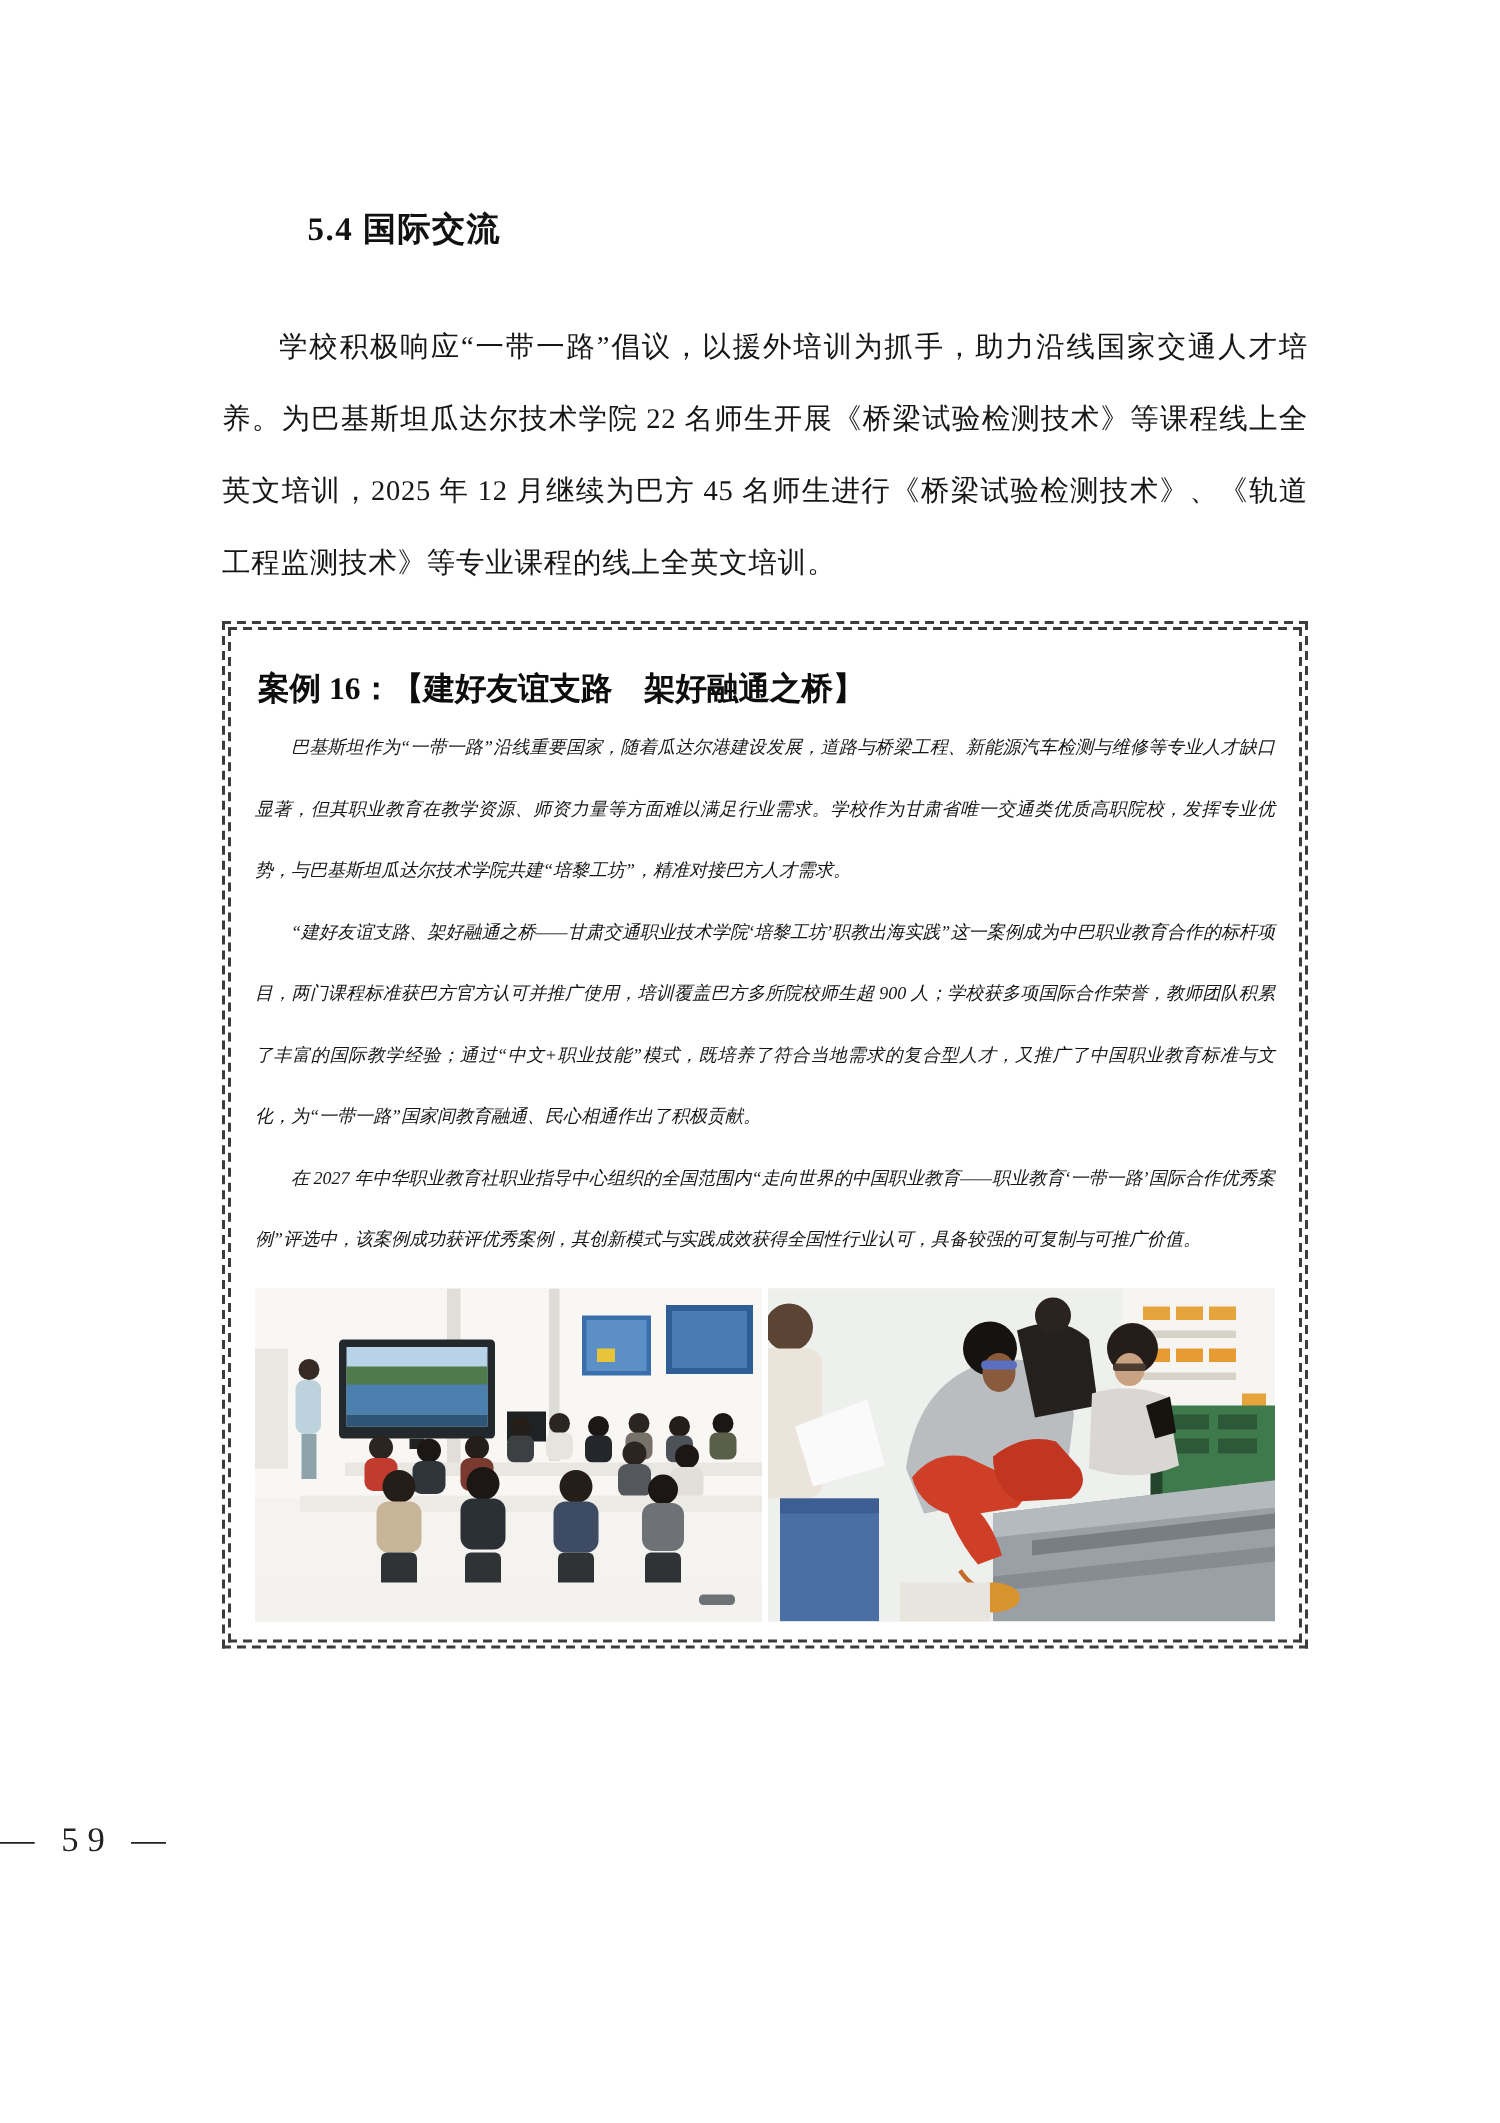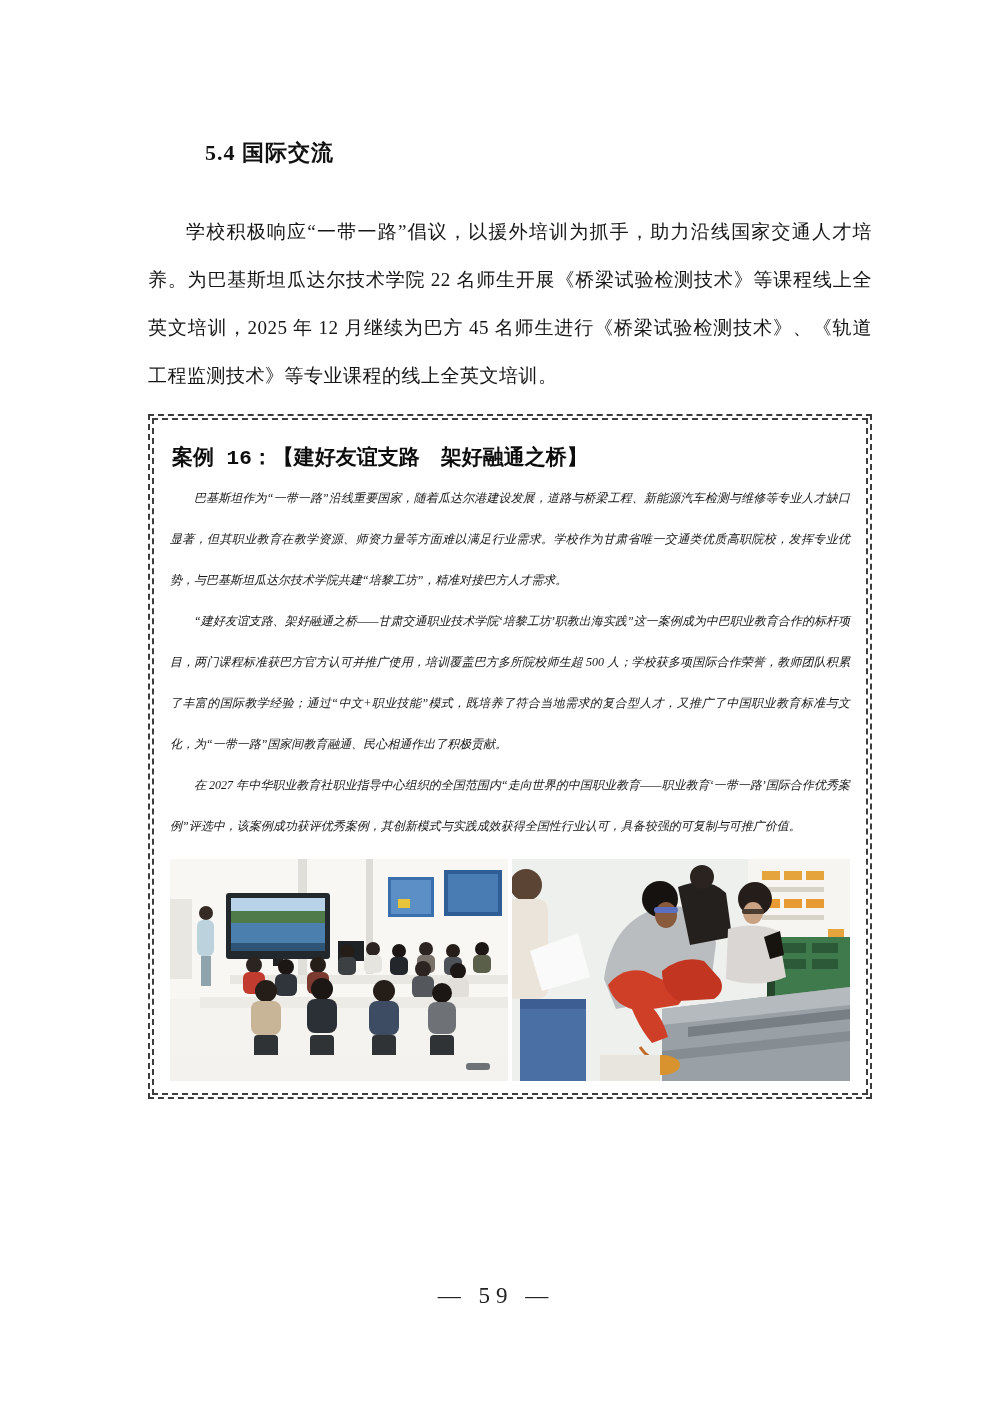--- a/index.html
+++ b/index.html
@@ -42,21 +42,21 @@
     border: 2px dashed #3c3c3c;
     padding: 2px;
     box-sizing: border-box;
     width: 724px;
   }
   .case-box-inner {
     border: 2px dashed #3c3c3c;
     padding: 14px 16px 12px 16px;
   }
   .case-title {
-    font-family: Liberation Mono, monospace;
+    font-family: Liberation Serif, serif;
     font-weight: bold;
     font-size: 21px;
     line-height: 30px;
     margin: 10px 0 4px 2px;
     color: #0d0d0d;
   }
   .case-para {
     margin: 0;
     font-size: 12px;
     line-height: 41px;
@@ -72,24 +72,24 @@
   }
   .photo {
     flex: 1;
     height: 222px;
     overflow: hidden;
     background: #eceae6;
   }
   .photo svg { display: block; width: 100%; height: 100%; }
   .page-number {
     position: absolute;
-    top: 1283px;
+    top: 1214px;
     left: 0;
     width: 992px;
-    text-align: center;
+    text-align: left;
     font-size: 23px;
     letter-spacing: 6px;
     color: #222;
   }
 </style>
 </head>
 <body>
 
 <div class="content">
 
@@ -97,21 +97,21 @@
 
   <p class="intro-para">学校积极响应“一带一路”倡议，以援外培训为抓手，助力沿线国家交通人才培养。为巴基斯坦瓜达尔技术学院 22 名师生开展《桥梁试验检测技术》等课程线上全英文培训，2025 年 12 月继续为巴方 45 名师生进行《桥梁试验检测技术》、《轨道工程监测技术》等专业课程的线上全英文培训。</p>
 
   <div class="case-box">
     <div class="case-box-inner">
 
       <div class="case-title">案例 16：【建好友谊支路　架好融通之桥】</div>
 
       <p class="case-para">巴基斯坦作为“一带一路”沿线重要国家，随着瓜达尔港建设发展，道路与桥梁工程、新能源汽车检测与维修等专业人才缺口显著，但其职业教育在教学资源、师资力量等方面难以满足行业需求。学校作为甘肃省唯一交通类优质高职院校，发挥专业优势，与巴基斯坦瓜达尔技术学院共建“培黎工坊”，精准对接巴方人才需求。</p>
 
-      <p class="case-para">“建好友谊支路、架好融通之桥——甘肃交通职业技术学院‘培黎工坊’职教出海实践”这一案例成为中巴职业教育合作的标杆项目，两门课程标准获巴方官方认可并推广使用，培训覆盖巴方多所院校师生超 500 人；学校获多项国际合作荣誉，教师团队积累了丰富的国际教学经验；通过“中文+职业技能”模式，既培养了符合当地需求的复合型人才，又推广了中国职业教育标准与文化，为“一带一路”国家间教育融通、民心相通作出了积极贡献。</p>
+      <p class="case-para">“建好友谊支路、架好融通之桥——甘肃交通职业技术学院‘培黎工坊’职教出海实践”这一案例成为中巴职业教育合作的标杆项目，两门课程标准获巴方官方认可并推广使用，培训覆盖巴方多所院校师生超 900 人；学校获多项国际合作荣誉，教师团队积累了丰富的国际教学经验；通过“中文+职业技能”模式，既培养了符合当地需求的复合型人才，又推广了中国职业教育标准与文化，为“一带一路”国家间教育融通、民心相通作出了积极贡献。</p>
 
       <p class="case-para">在 2027 年中华职业教育社职业指导中心组织的全国范围内“走向世界的中国职业教育——职业教育‘一带一路’国际合作优秀案例”评选中，该案例成功获评优秀案例，其创新模式与实践成效获得全国性行业认可，具备较强的可复制与可推广价值。</p>
 
       <div class="photos">
 
         <div class="photo">
           <svg viewBox="0 0 338 222" preserveAspectRatio="none">
             <rect width="338" height="222" fill="#f4f3f0"></rect>
             <rect x="0" y="0" width="338" height="140" fill="#f8f7f4"></rect>
             <rect x="128" y="0" width="9" height="125" fill="#e0ded8"></rect>

